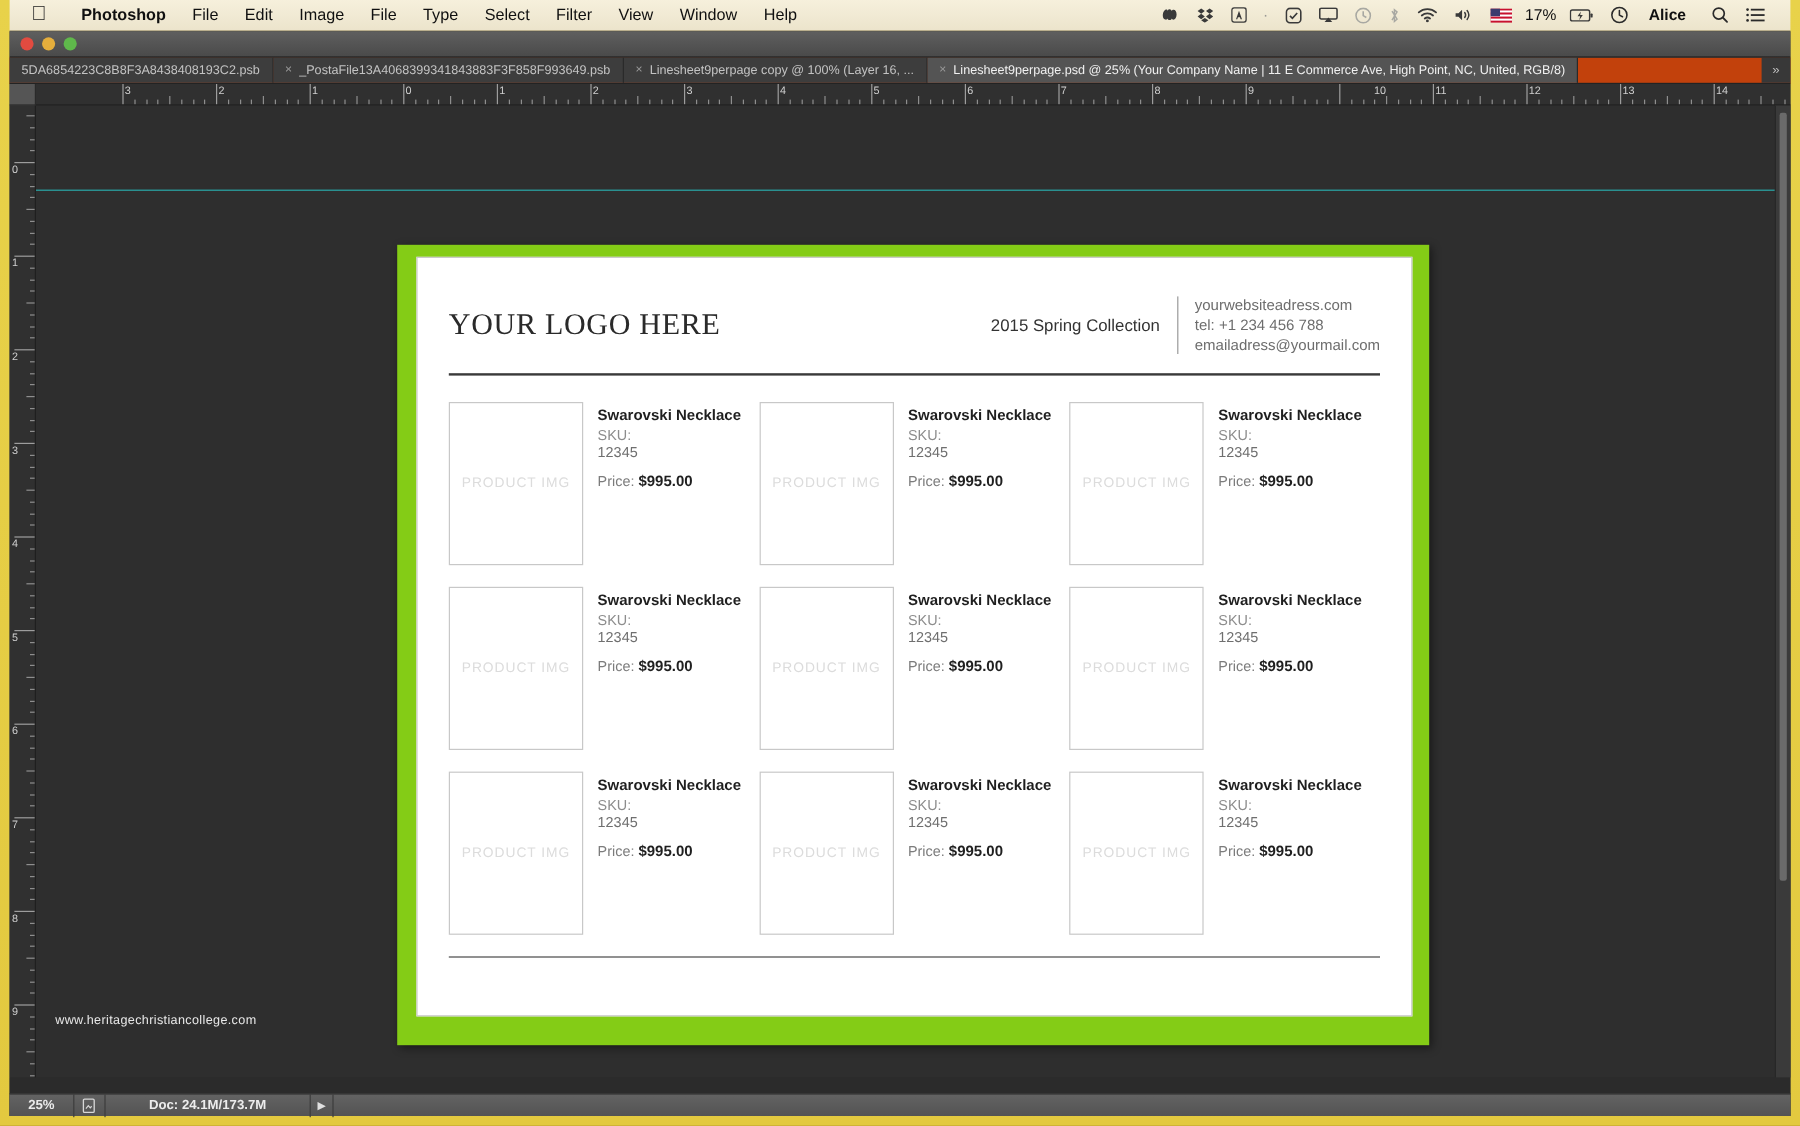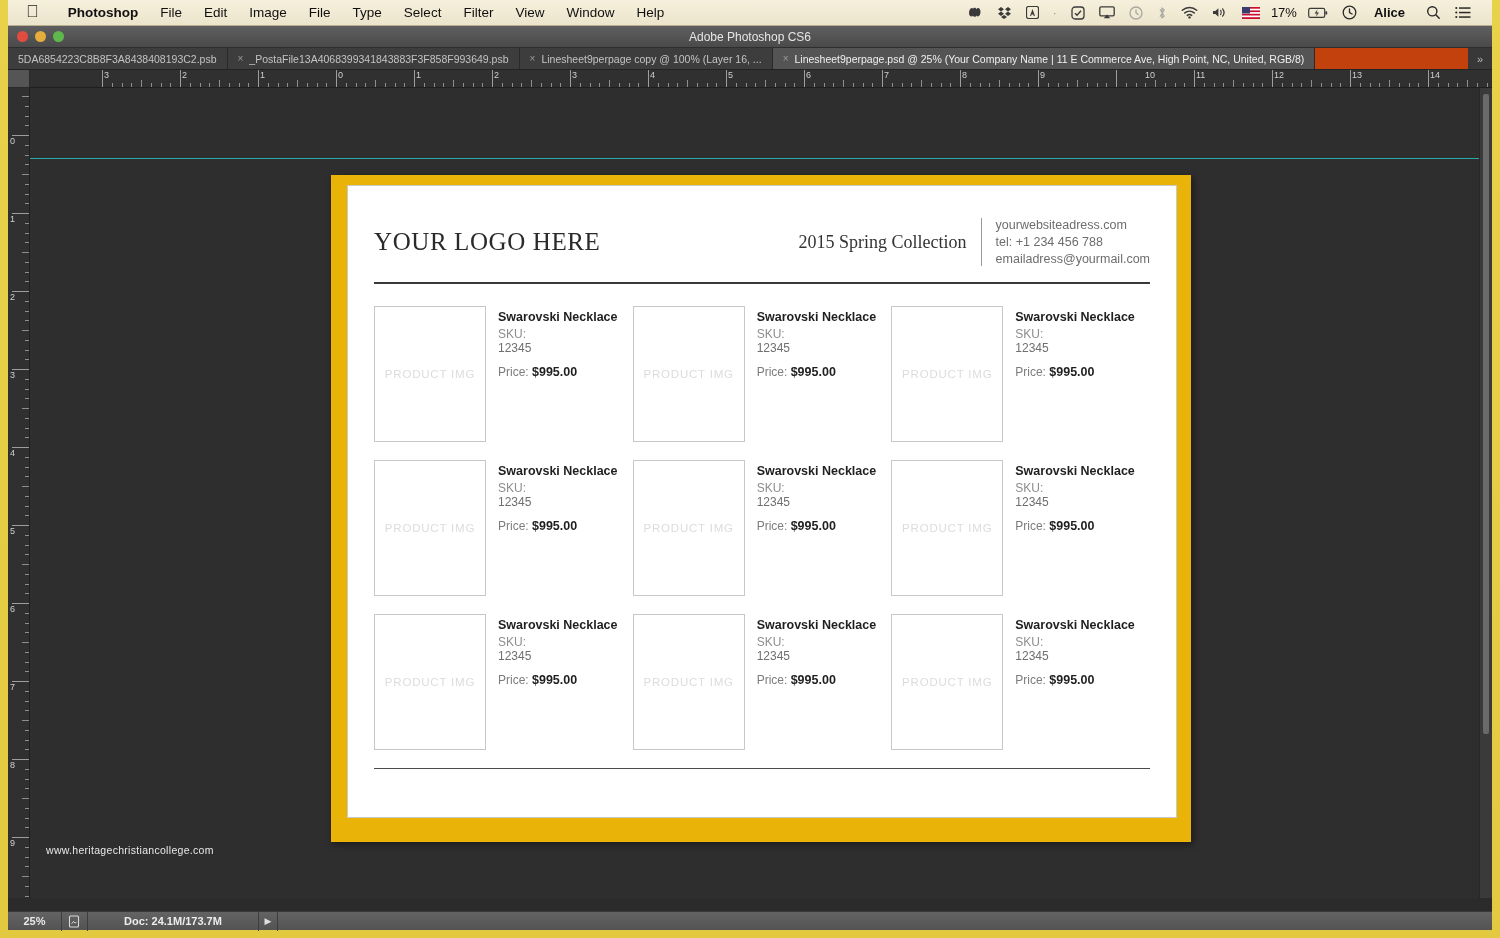--- a/index.html
+++ b/index.html
@@ -121,39 +121,39 @@
     position: absolute; left: 22px; top: 62px; right: 0; bottom: 32px;
     background: #2e2e2e; overflow: hidden;
   }
   #guide-h {
     position: absolute; left: 0; right: 0; top: 70px; height: 1px;
     background: #2aa8a8;
   }
 
   
   #page {
-    position: absolute; left: 301px; top: 87px;
-    width: 860px; height: 667px; background: #eab308;
+    position: absolute; left: 301px; top: 116px;
+    width: 860px; height: 667px; background: #84cc16;
     box-shadow: 2px 2px 7px rgba(0,0,0,0.45);
   }
   #page-inner {
     position: absolute; left: 16px; top: 10px; right: 14px; bottom: 24px;
     border: 1px solid #c9c9c9; background: #fff;
     padding: 18px 26px 0 26px;
   }
 
   
   .sheet-header { display: flex; align-items: center; padding-top: 14px; }
   #logo-text {
     font-family: "Liberation Serif", serif; font-size: 25px; color: #2a2a2a;
     letter-spacing: 0.6px; white-space: nowrap;
   }
   .header-right { margin-left: auto; display: flex; align-items: center; }
   #collection-title {
-    font-family: Liberation Serif, serif; font-size: 18px; color: #333;
+    font-family: Liberation Sans, sans-serif; font-size: 14px; color: #333;
     white-space: nowrap; padding-right: 14px;
   }
   .contact-block {
     border-left: 1px solid #9a9a9a; padding-left: 14px;
     display: flex; flex-direction: column; justify-content: center; gap: 3px;
   }
   .contact-line { font-size: 12.5px; color: #6d6d6d; white-space: nowrap; }
   #header-rule {
     margin-top: 16px; height: 2px; background: #3a3a3a;
   }
@@ -353,21 +353,20 @@
   </div>
 
   <div id="ps-window">
 
     <div id="titlebar">
       <div class="traffic-lights">
         <span class="tl red"></span>
         <span class="tl yellow"></span>
         <span class="tl green"></span>
       </div>
-      <div id="window-title">Adobe Photoshop CS6</div>
     </div>
 
     <div id="tabbar">
       <div class="doc-tab" style="max-width:240px">
         <span>5DA6854223C8B8F3A8438408193C2.psb</span>
       </div>
       <div class="doc-tab" style="max-width:320px">
         <span class="tab-close">×</span>
         <span>_PostaFile13A4068399341843883F3F858F993649.psb</span>
       </div>

